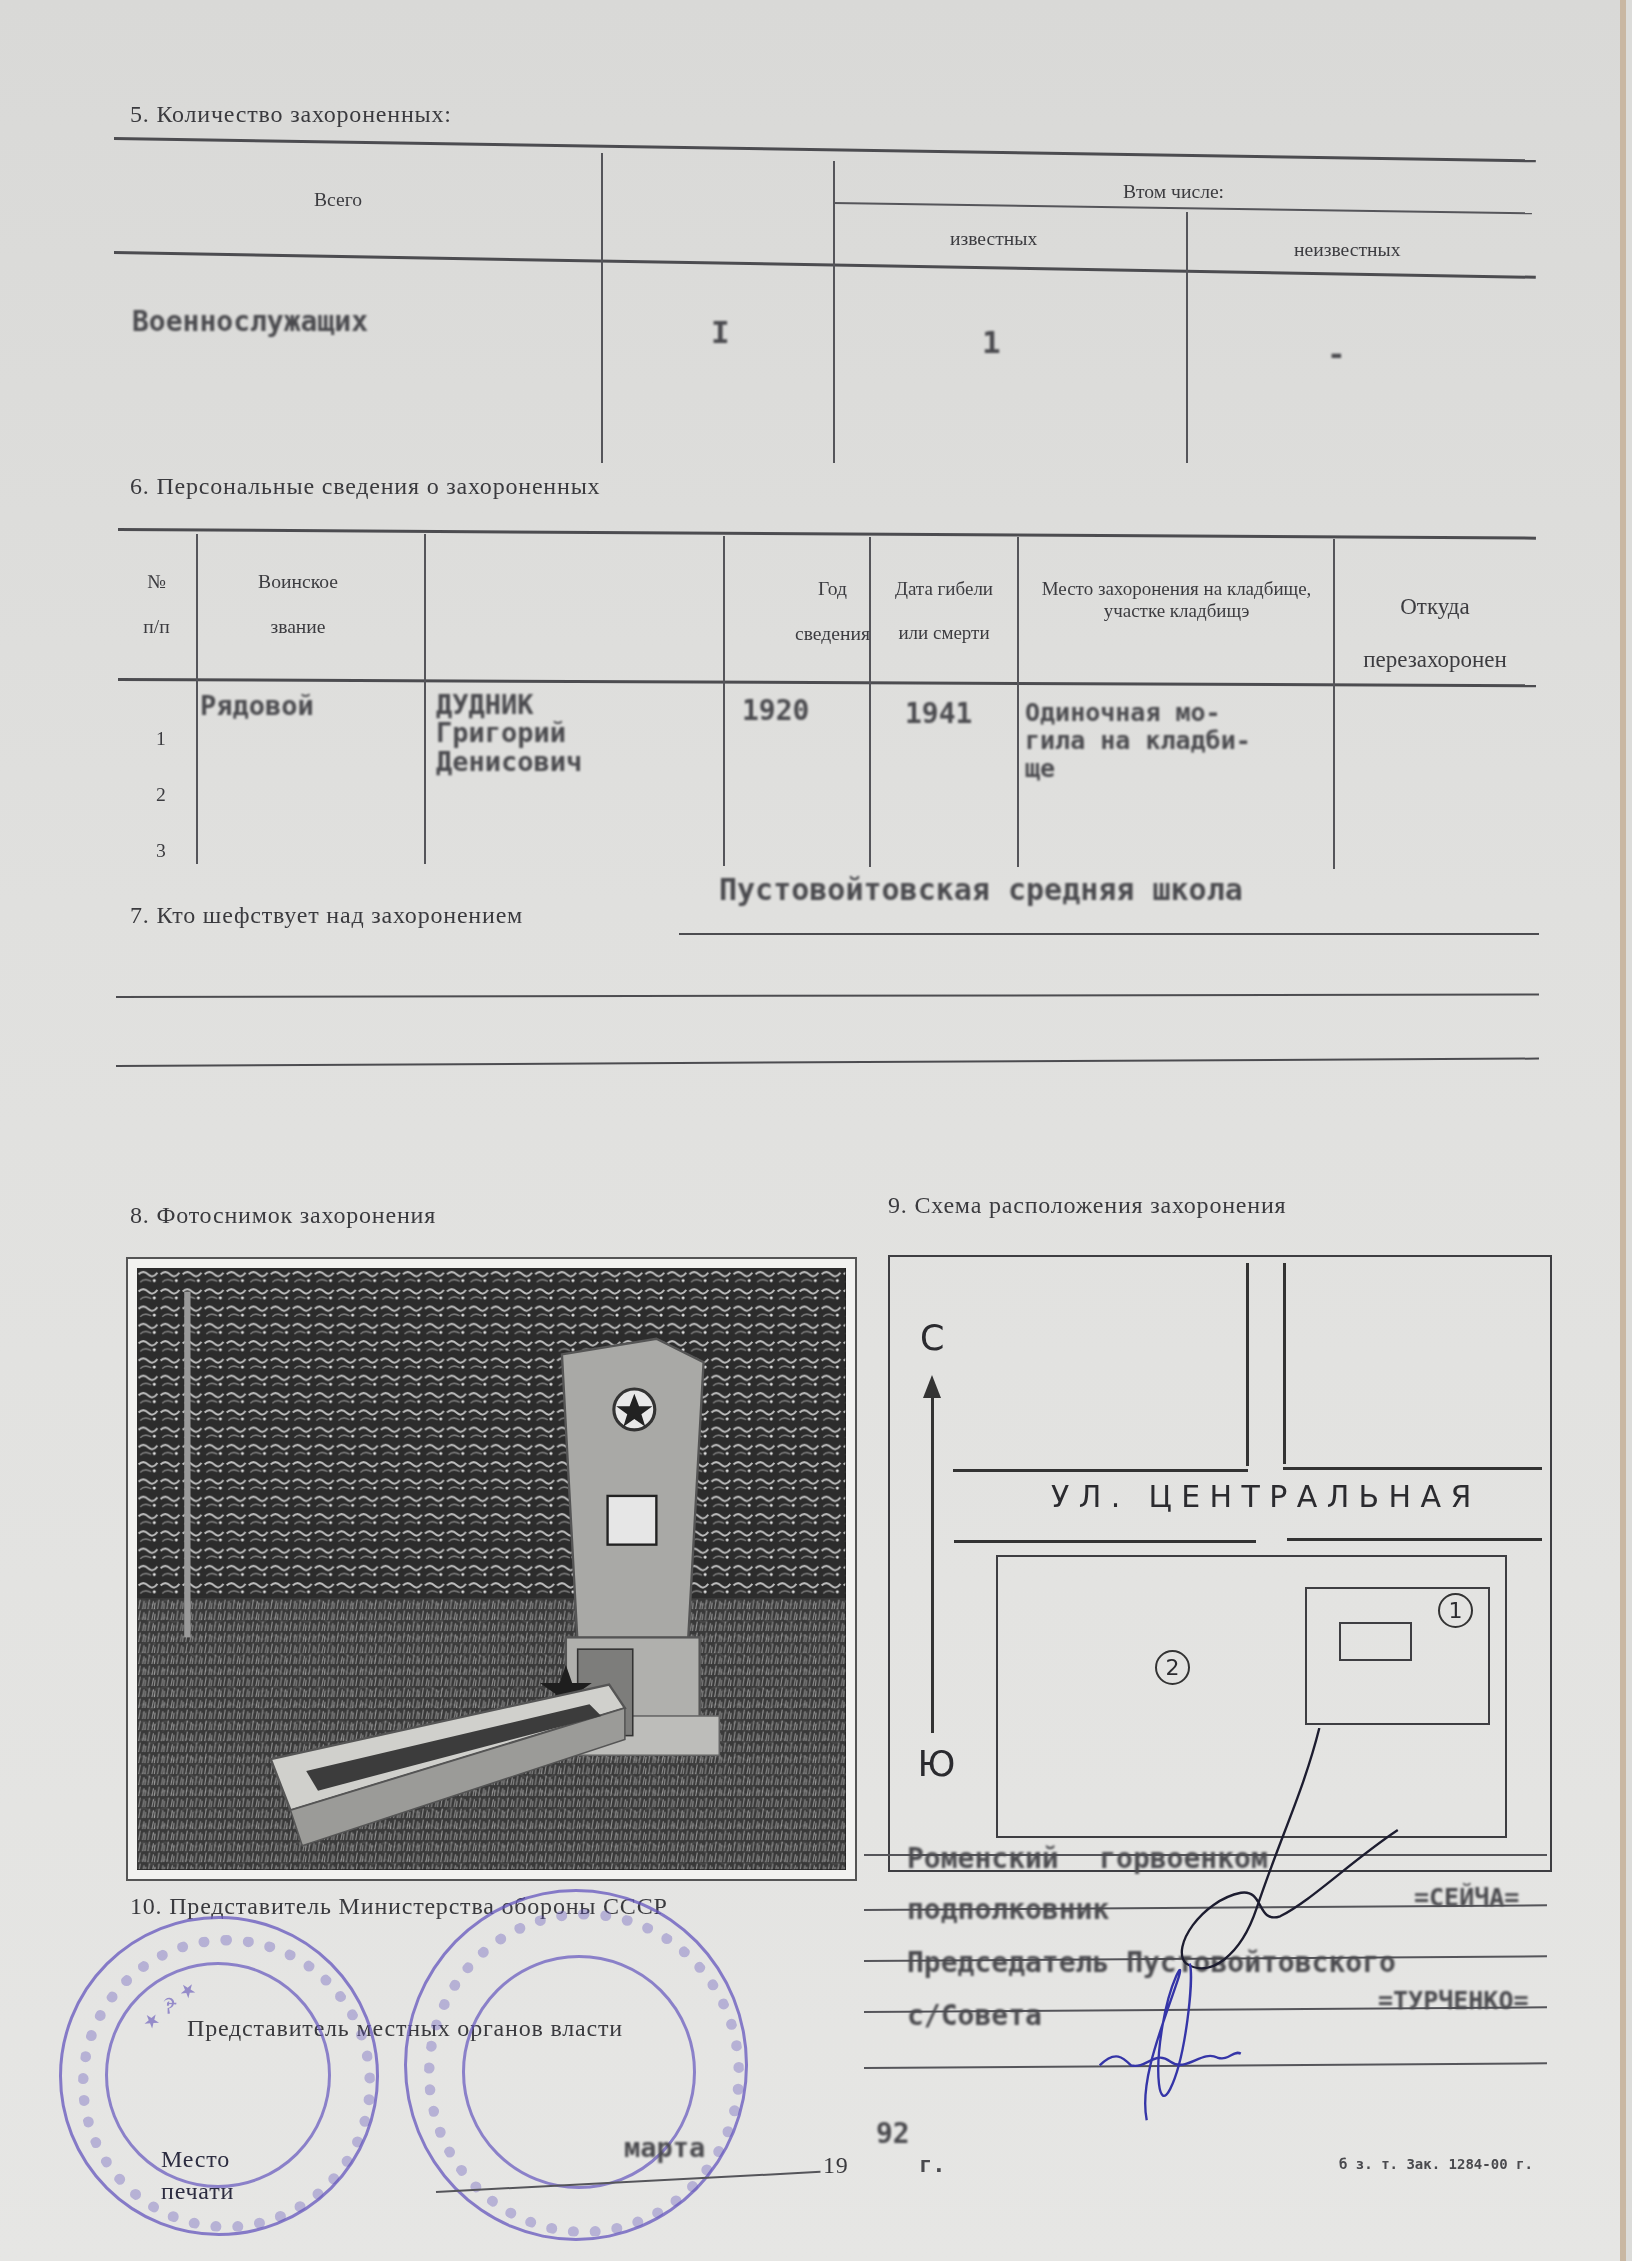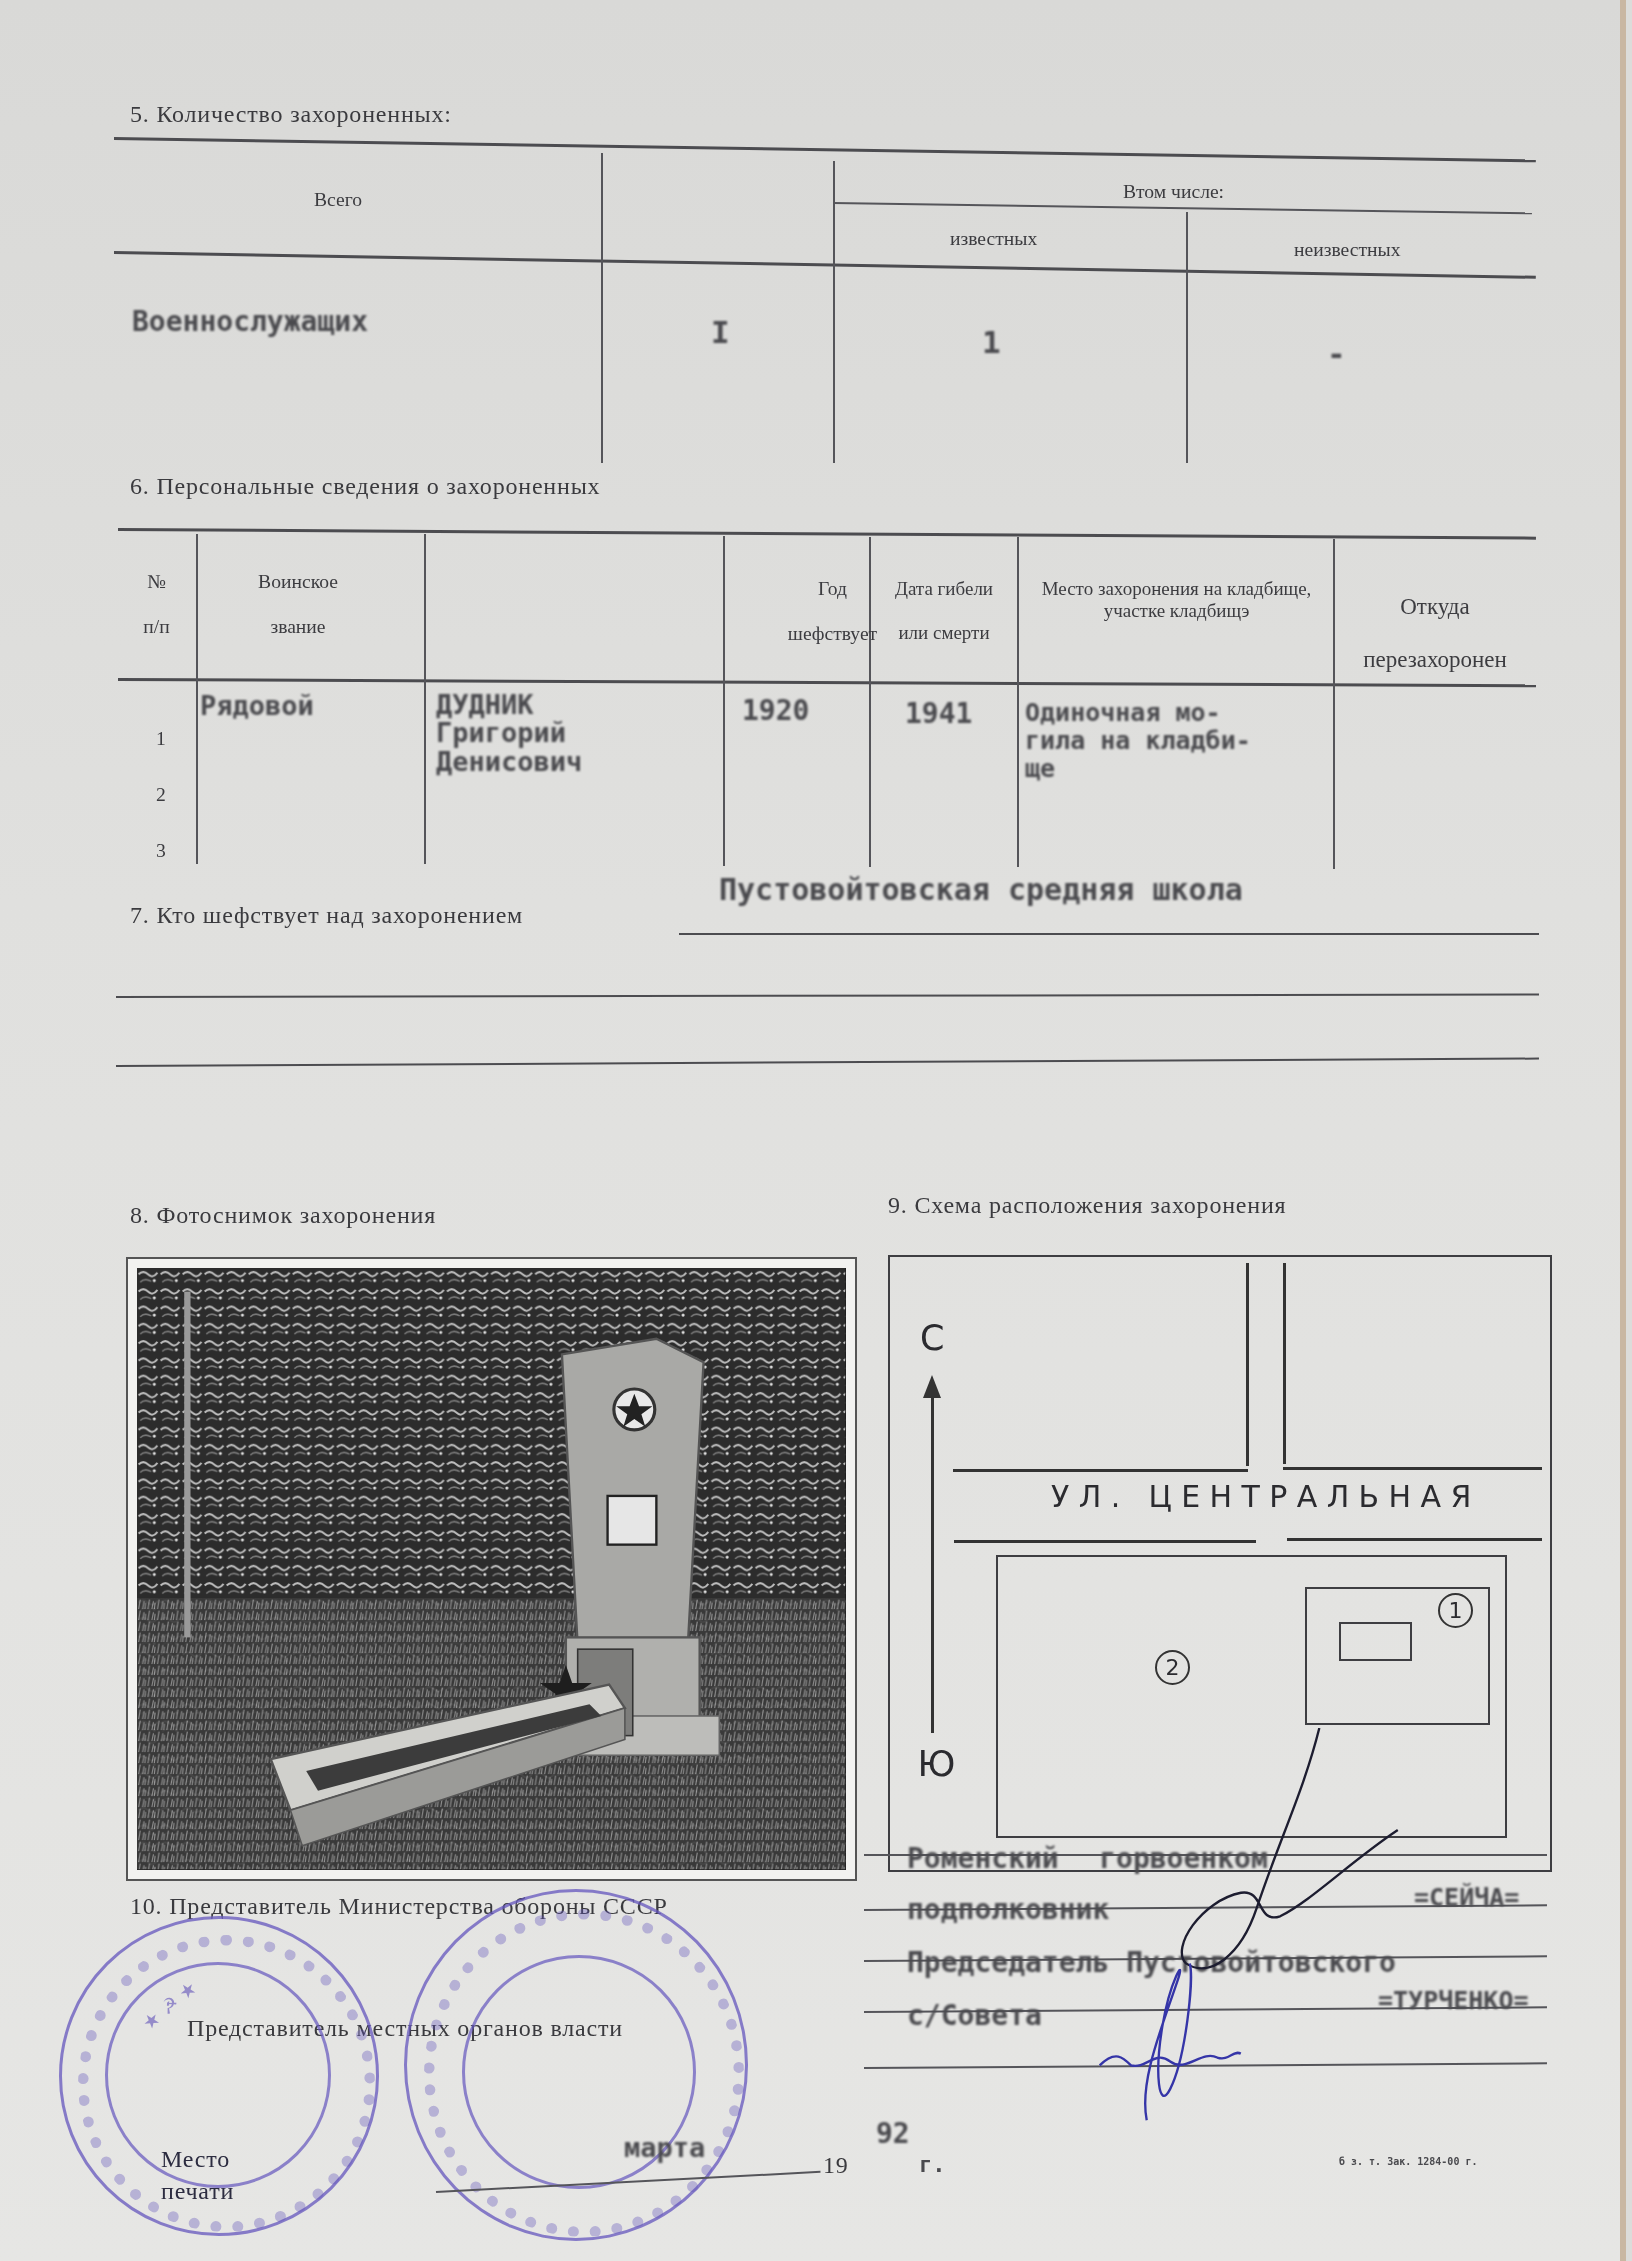--- a/index.html
+++ b/index.html
@@ -77,21 +77,21 @@
   <div class="abs small" style="left:137px;top:559px;width:39px;line-height:2.3;">
     <div>№</div>
     <div>п/п</div>
   </div>
   <div class="abs small" style="left:192px;top:559px;width:212px;line-height:2.3;">
     <div>Воинское</div>
     <div>звание</div>
   </div>
   <div class="abs small" style="left:762px;top:566px;width:141px;line-height:2.3;">
     <div>Год</div>
-    <div>шефствует</div>
+    <div>сведения</div>
   </div>
   <div class="abs small" style="left:870px;top:567px;width:148px;line-height:2.3;font-size:19px;">
     <div>Дата гибели</div>
     <div>или смерти</div>
   </div>
   <div class="abs small" style="left:1037px;top:578px;width:279px;font-size:19px;line-height:1.15;">Место захоронения на кладбище, участке кладбищэ</div>
   <div class="abs small" style="left:1339px;top:581px;width:192px;line-height:2.3;font-size:23px;">
     <div>Откуда</div>
     <div>перезахоронен</div>
   </div>
@@ -219,15 +219,15 @@
     <div>Место</div>
     <div>печати</div>
   </div>
 
   <div class="hline thin" style="left:436px;top:2191px;width:385px;transform:rotate(-3deg);"></div>
   <div class="abs typed" style="left:624px;top:2132px;font-size:27px;">марта</div>
   <div class="abs label" style="left:823px;top:2152px;">19</div>
   <div class="abs typed" style="left:876px;top:2117px;font-size:28px;">92</div>
   <div class="abs typed" style="left:919px;top:2152px;font-size:22px;filter:blur(0.5px);">г.</div>
 
-  <div class="abs typed" style="left:1339px;top:2156px;font-size:10px;filter:blur(0.3px);text-align:center;">б з. т. Зак. 1284-00 г.</div>
+  <div class="abs typed" style="left:1339px;top:2156px;font-size:14px;filter:blur(0.3px);text-align:center;">б з. т. Зак. 1284-00 г.</div>
 </div>
 
 
 </body></html>

